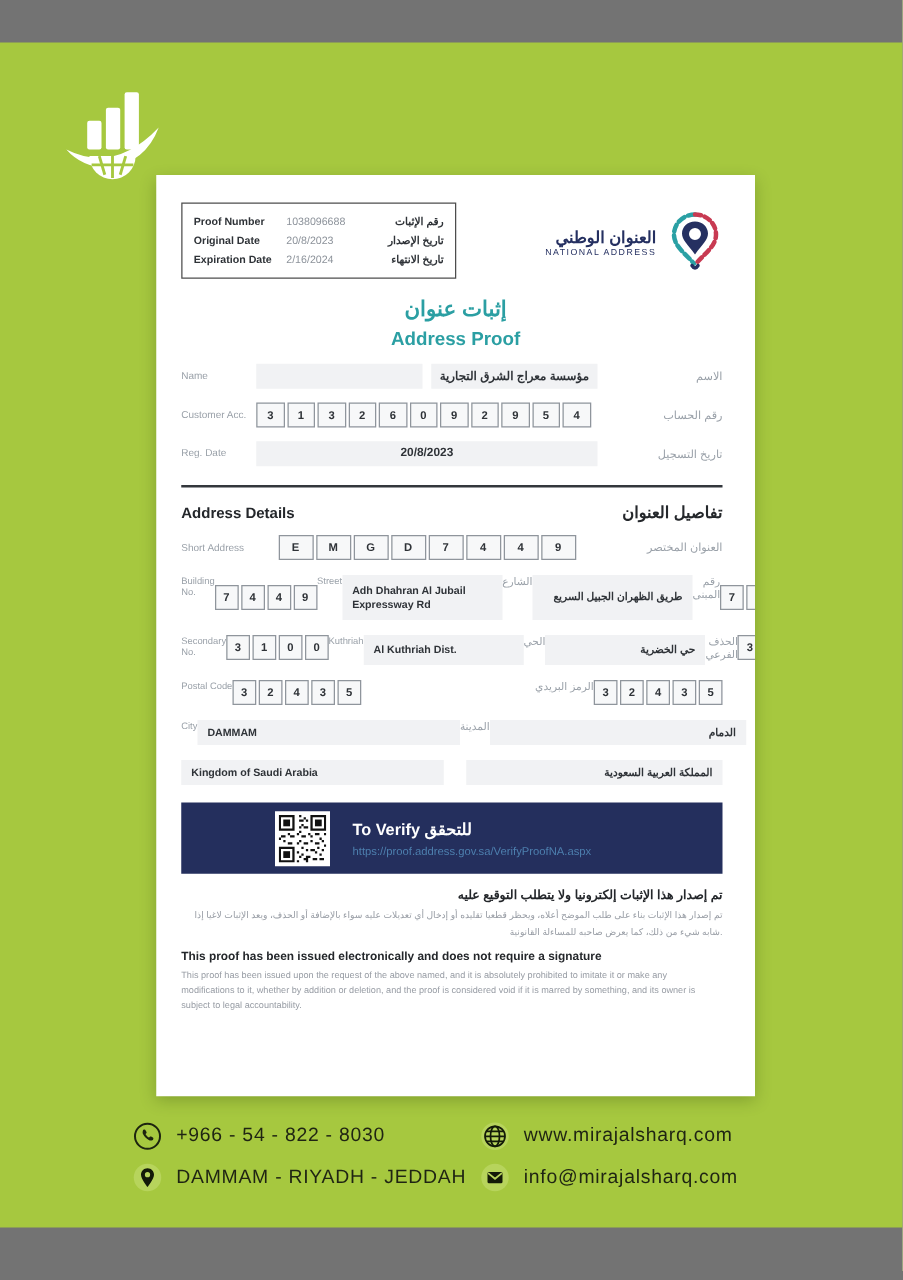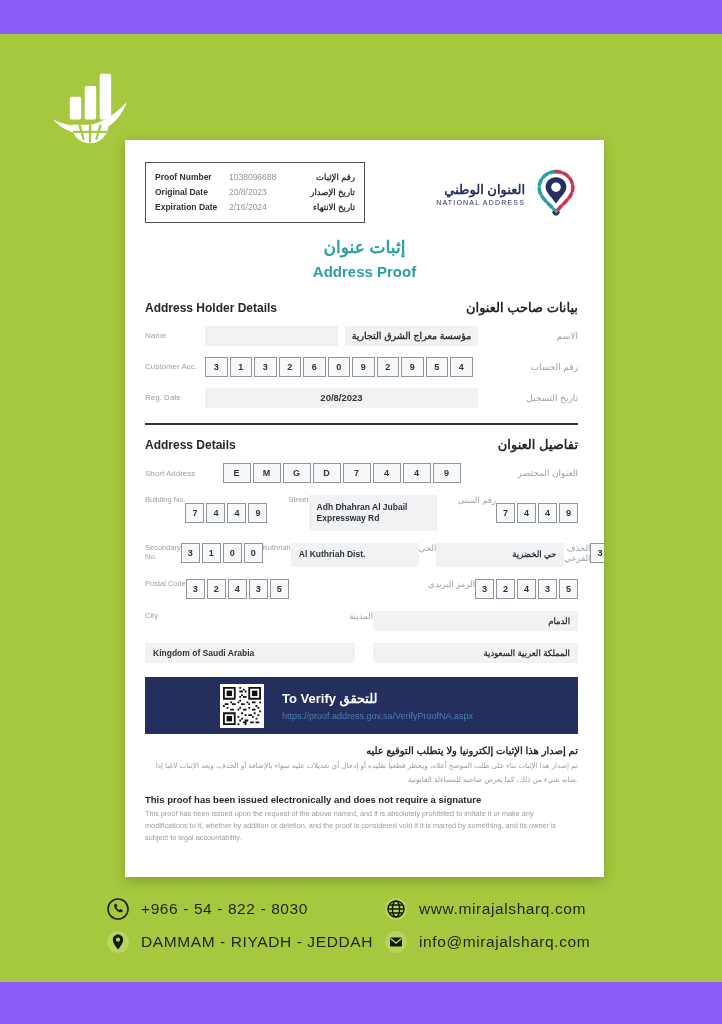--- a/index.html
+++ b/index.html
@@ -1,17 +1,17 @@
 <!DOCTYPE html>
 <html><head>
 <meta charset="utf-8">
 <style>
   * { margin:0; padding:0; box-sizing:border-box; }
   body { font-family:"Liberation Sans", sans-serif; background:#e8e8e8; }
-  .page { position:relative; width:722px; height:1024px; background:#8b5cf6; margin:0 auto; overflow:hidden; }
+  .page { position:relative; width:722px; height:1024px; background:#737373; margin:0 auto; overflow:hidden; }
   .green-band { position:absolute; left:0; top:34px; width:722px; height:948px; background:#a6c83f; }
 
   
   .company-logo { position:absolute; left:46px; top:62px; width:88px; height:94px; }
 
   
   .doc { position:absolute; left:125px; top:140px; width:479px; height:737px; background:#ffffff;
          box-shadow:0 4px 12px rgba(40,60,10,.28); color:#2f3338; overflow:hidden; }
 
   .doc-head { display:flex; justify-content:space-between; align-items:flex-start; padding:22px 24px 0 20px; }
@@ -143,24 +143,20 @@
           <path d="M27 58 Q30 63 33 58" stroke="#253061" stroke-width="3.5" fill="none" stroke-linecap="round"></path>
         </svg>
       </div>
     </div>
 
     <div class="title-block">
       <div class="title-ar">إثبات عنوان</div>
       <div class="title-en">Address Proof</div>
     </div>
 
-    <div class="sec-head">
-      <span class="sec-en">Address Holder Details</span>
-      <span class="sec-ar">بيانات صاحب العنوان</span>
-    </div>
 
     <div class="hrow">
       <span class="lab-en">Name</span>
       <div class="mid">
         <div class="gbox empty"></div>
         <div class="gbox half">مؤسسة معراج الشرق التجارية</div>
       </div>
       <span class="lab-ar">الاسم</span>
     </div>
 
@@ -224,20 +220,24 @@
             <span class="digit">4</span>
             <span class="digit">4</span>
             <span class="digit">9</span>
           </div>
       </div>
       <div class="col">
         <span class="col-lab">Street</span>
         <div class="tbox w128">Adh Dhahran Al Jubail Expressway Rd</div>
       </div>
       <div class="col">
+        <span class="col-lab ar">الشارع</span>
+        <div class="tbox w128 ar">طريق الظهران الجبيل السريع</div>
+      </div>
+      <div class="col">
         <span class="col-lab ar">رقم المبنى</span>
         <div class="digits small pad-top">
             <span class="digit">7</span>
             <span class="digit">4</span>
             <span class="digit">4</span>
             <span class="digit">9</span>
           </div>
       </div>
     </div>
 
@@ -289,20 +289,21 @@
             <span class="digit">4</span>
             <span class="digit">3</span>
             <span class="digit">5</span>
           </div>
       </div>
     </div>
 
     <div class="drow">
       <div class="col">
         <span class="col-lab">City</span>
+        <div class="tbox w210">DAMMAM</div>
       </div>
       <div class="col">
         <span class="col-lab ar">المدينة</span>
         <div class="tbox w205">الدمام</div>
       </div>
     </div>
 
     <div class="drow">
       <div class="tbox w210">Kingdom of Saudi Arabia</div>
       <div class="tbox w205">المملكة العربية السعودية</div>

